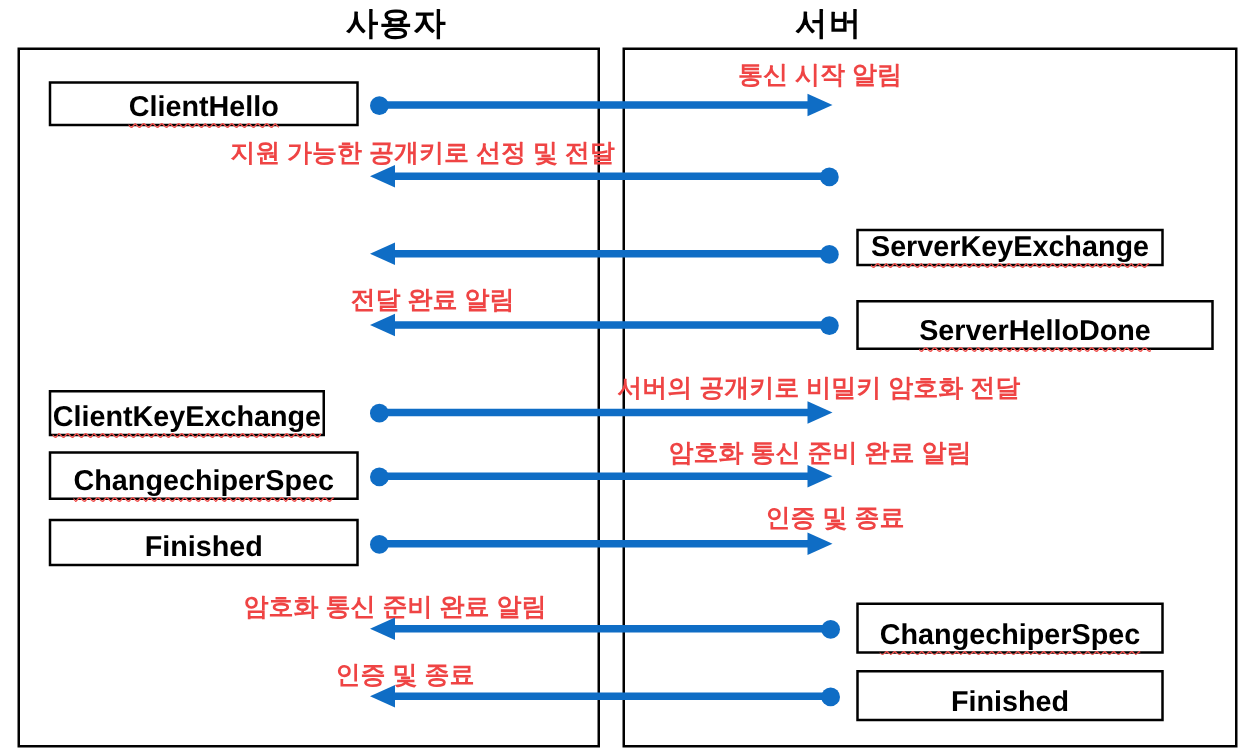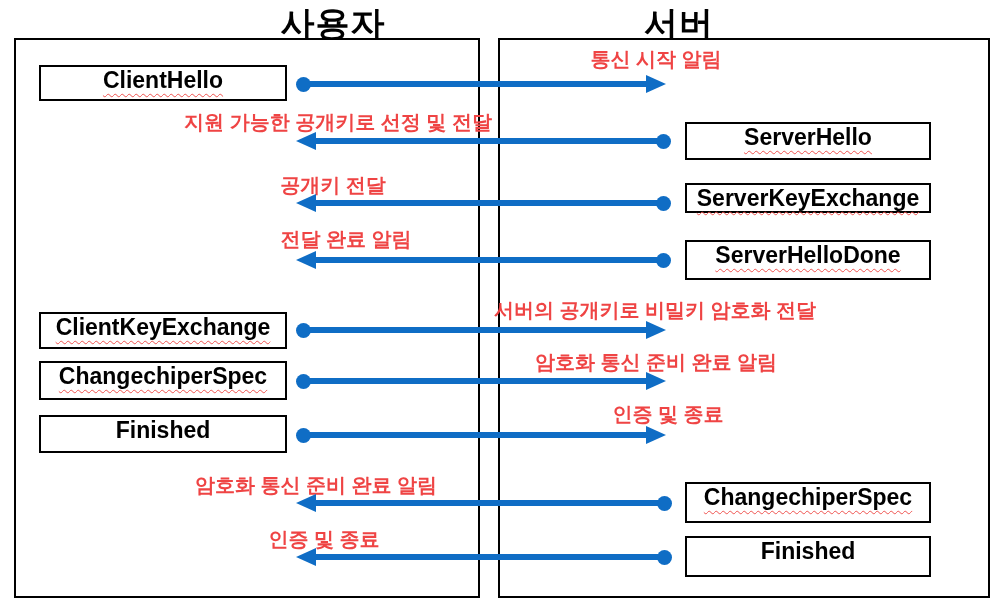--- a/index.html
+++ b/index.html
@@ -2,30 +2,30 @@
 <html><head>
 <meta charset="utf-8">
 <style>
   html,body{margin:0;padding:0;background:#fff;}
   .canvas{
     position:relative;width:1000px;height:605px;background:#ffffff;
     font-family:"Liberation Sans", sans-serif;overflow:hidden;
   }
   .lane-title{
     position:absolute;top:1px;transform:translateX(-50%);
-    font-size:34px;font-weight:bold;color:#000;white-space:nowrap;letter-spacing:1px;margin-left:16px;
+    font-size:26px;font-weight:bold;color:#000;white-space:nowrap;letter-spacing:1px;
   }
   .lane{
     position:absolute;border:2px solid #000;background:#fff;box-sizing:border-box;
   }
   .lane.client{left:14px;top:38px;width:466px;height:560px;}
   .lane.server{left:498px;top:38px;width:492px;height:560px;}
   .msgbox{
     position:absolute;border:2px solid #000;background:#fff;box-sizing:border-box;
-    display:flex;align-items:flex-start;justify-content:center;
+    display:flex;align-items:flex-end;justify-content:center;
     font-size:23px;font-weight:bold;color:#000;white-space:nowrap;
   }
   .sq{
     text-decoration:underline;text-decoration-style:wavy;
     text-decoration-color:#ef5350;text-decoration-thickness:1px;
     text-underline-offset:5px;
   }
   .alabel{
     position:absolute;transform:translateX(-50%);
     font-size:20px;font-weight:bold;color:#ef4444;white-space:nowrap;
@@ -47,49 +47,45 @@
 
   <div class="lane-title" style="left:317px">사용자</div>
   <div class="lane-title" style="left:663px">서버</div>
 
   <div class="lane client"></div>
   <div class="lane server"></div>
 
   <div class="msgbox" style="left:39px;top:65px;width:248px;height:36px">
     <span class="sq">ClientHello</span>
   </div>
-  <div class="msgbox" style="left:39px;top:312px;width:248px;height:37px">
+  <div class="msgbox" style="left:39px;top:312px;width:221px;height:37px">
     <span class="sq">ClientKeyExchange</span>
   </div>
   <div class="msgbox" style="left:39px;top:361px;width:248px;height:39px">
     <span class="sq">ChangechiperSpec</span>
   </div>
   <div class="msgbox" style="left:39px;top:415px;width:248px;height:38px">
     <span>Finished</span>
   </div>
 
-  <div class="msgbox" style="left:685px;top:122px;width:246px;height:38px">
-    <span class="sq">ServerHello</span>
-  </div>
   <div class="msgbox" style="left:685px;top:183px;width:246px;height:30px">
     <span class="sq">ServerKeyExchange</span>
   </div>
-  <div class="msgbox" style="left:685px;top:240px;width:246px;height:40px">
+  <div class="msgbox" style="left:685px;top:240px;width:286px;height:40px">
     <span class="sq">ServerHelloDone</span>
   </div>
   <div class="msgbox" style="left:685px;top:482px;width:246px;height:41px">
     <span class="sq">ChangechiperSpec</span>
   </div>
   <div class="msgbox" style="left:685px;top:536px;width:246px;height:41px">
     <span>Finished</span>
   </div>
 
   <div class="alabel" style="left:656px;top:46px">통신 시작 알림</div>
   <div class="alabel" style="left:338px;top:109px">지원 가능한 공개키로 선정 및 전달</div>
-  <div class="alabel" style="left:333px;top:172px">공개키 전달</div>
   <div class="alabel" style="left:655px;top:297px">서버의 공개키로 비밀키 암호화 전달</div>
   <div class="alabel" style="left:346px;top:226px">전달 완료 알림</div>
   <div class="alabel" style="left:656px;top:349px">암호화 통신 준비 완료 알림</div>
   <div class="alabel" style="left:668px;top:401px">인증 및 종료</div>
   <div class="alabel" style="left:316px;top:472px">암호화 통신 준비 완료 알림</div>
   <div class="alabel" style="left:324px;top:526px">인증 및 종료</div>
 
   <div class="arrow" style="top:84px">
     <span class="dot" style="left:296px;background:#0F6DC5"></span>
     <span class="line" style="left:304px;width:344px;background:#0F6DC5"></span>

